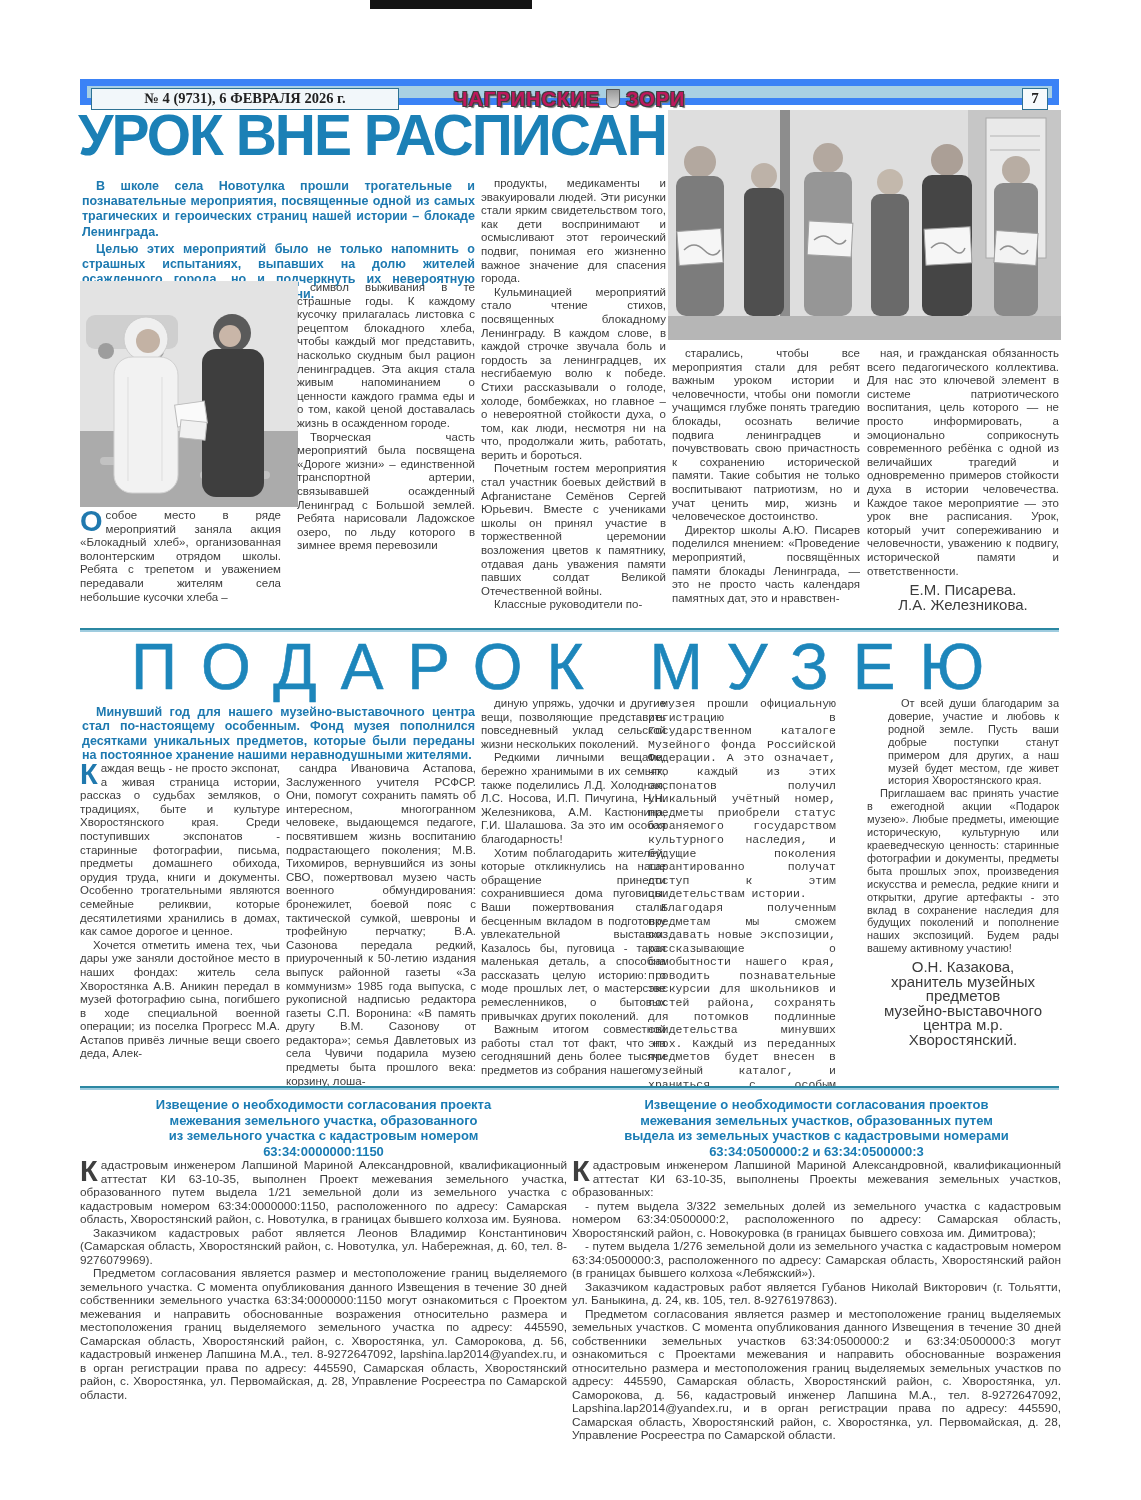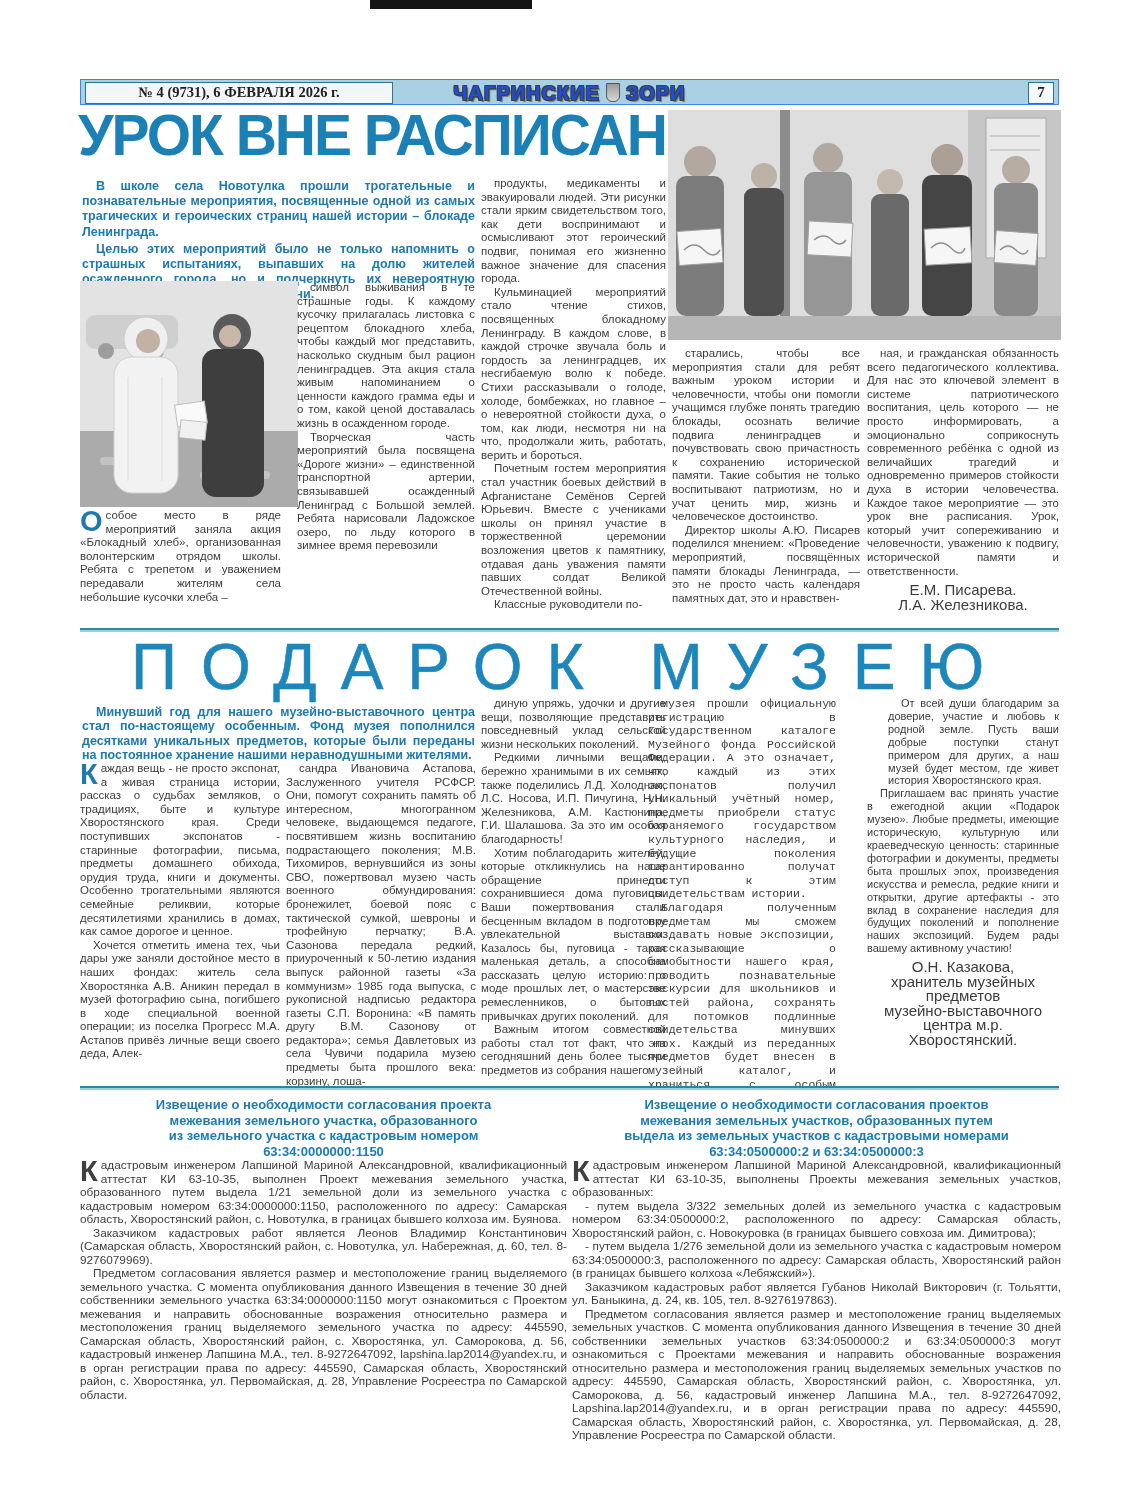--- a/index.html
+++ b/index.html
@@ -1,30 +1,30 @@
 <!DOCTYPE html>
 <html lang="ru"><head>
 <meta charset="utf-8">
 <style>
   html,body { margin:0; padding:0; background:#ffffff; }
   .page { position:relative; width:1141px; height:1500px; background:#ffffff;
           font-family:"Liberation Sans", sans-serif; color:#3c3c3c; overflow:hidden; }
   .abs { position:absolute; box-sizing:border-box; }
 
   
-  .bar { background:#a9d0e3; border:1px solid #3b82f6; }
+  .bar { background:#a9d0e3; border:7px solid #3b82f6; }
   .datebox { position:absolute; left:4px; top:2px; width:306px; height:20px;
              background:#f2f7fa; border:1px solid #2f7293; text-align:center;
              font-family:"Liberation Serif", serif; font-weight:bold; font-size:14.5px; line-height:18px; color:#222; }
   .pagebox { position:absolute; right:4px; top:2px; width:24px; height:20px;
              background:#f6fafc; border:1px solid #2f7293; text-align:center;
              font-family:"Liberation Serif", serif; font-weight:bold; font-size:15px; line-height:18px; color:#222; }
   .masthead { position:absolute; left:50%; top:0; transform:translateX(-50%);
               line-height:26px; white-space:nowrap; font-weight:bold; font-size:20px; letter-spacing:1px;
-              color:#1d4ed8; text-shadow:1px 1px 0 #3f3f3f, -1px -1px 0 #3f3f3f, 1px -1px 0 #3f3f3f, -1px 1px 0 #3f3f3f, 2px 2px 1px #777; }
+              color:#be185d; text-shadow:1px 1px 0 #3f3f3f, -1px -1px 0 #3f3f3f, 1px -1px 0 #3f3f3f, -1px 1px 0 #3f3f3f, 2px 2px 1px #777; }
   .emblem { display:inline-block; width:12px; height:17px; margin:0 6px; vertical-align:-2px;
             background:linear-gradient(#9a9a9a,#d8d8d8); border:1px solid #555; border-radius:0 0 6px 6px; }
 
   
   .h1-blue { font-weight:bold; font-size:57px; line-height:62px; letter-spacing:-2px; color:#1b80b6; white-space:nowrap; }
   .h2-blue { text-align:center; font-size:64px; line-height:62px; letter-spacing:24px; color:#1d86bb;
              -webkit-text-stroke:0.6px #1d86bb; white-space:nowrap; }
   .lead { font-weight:bold; font-size:12.5px; line-height:15.2px; color:#1d79b0; text-align:justify; overflow:hidden; }
   .lead p { margin:2px; text-indent:14px; }
 

